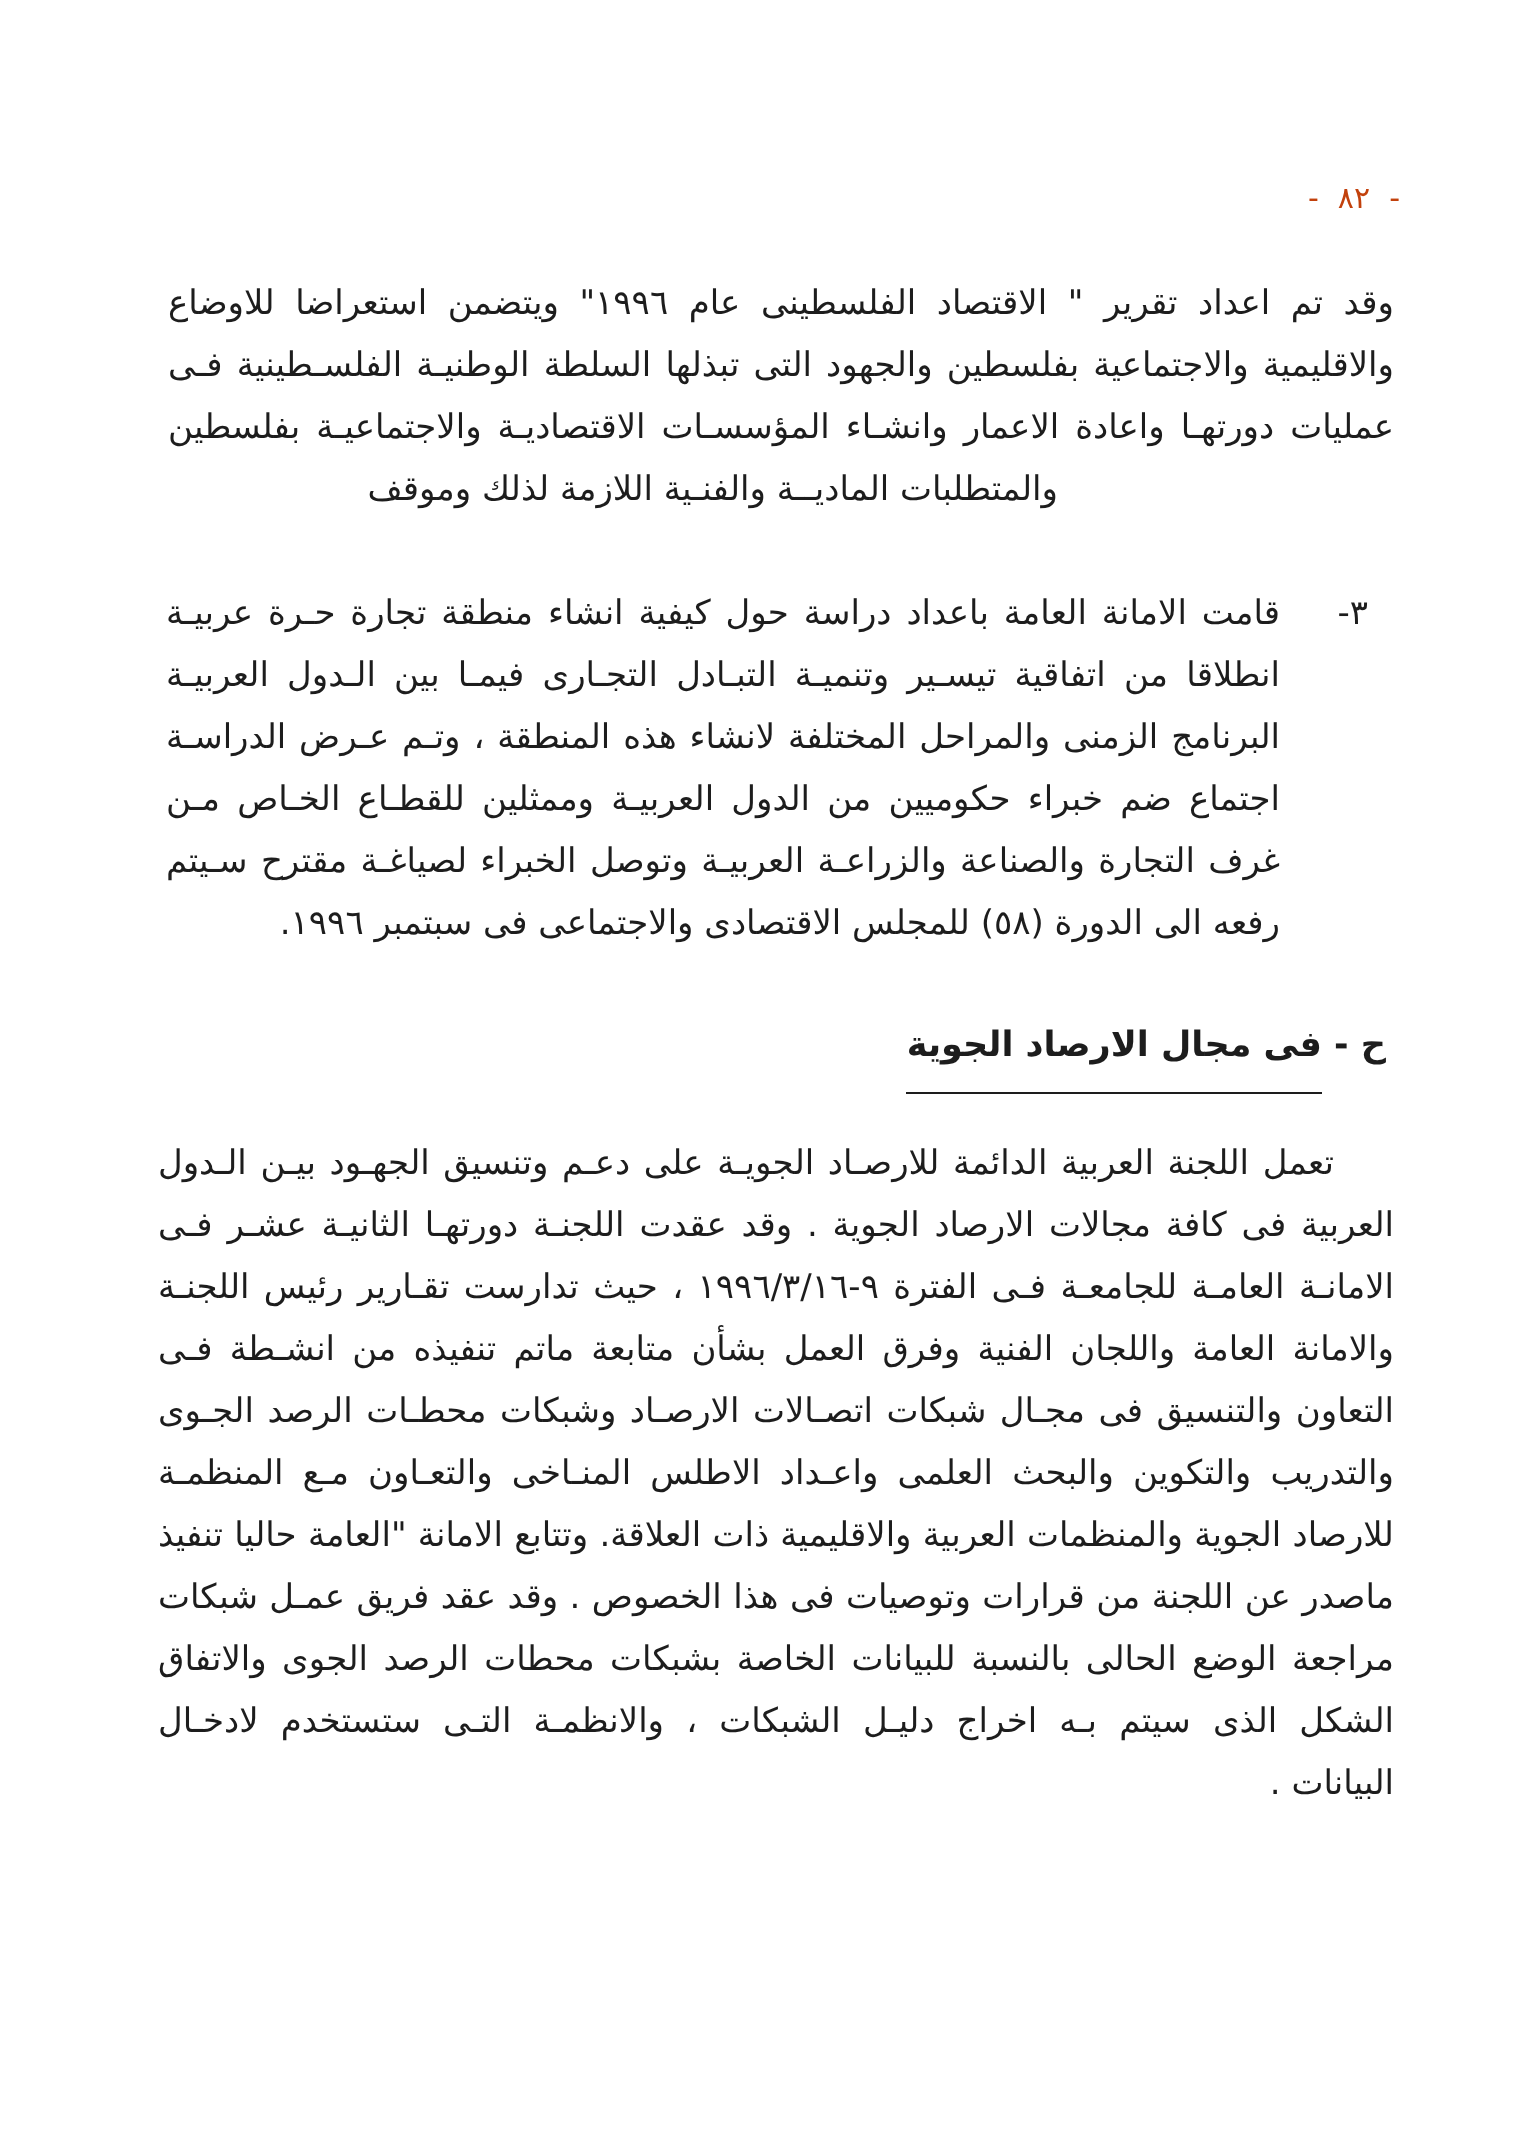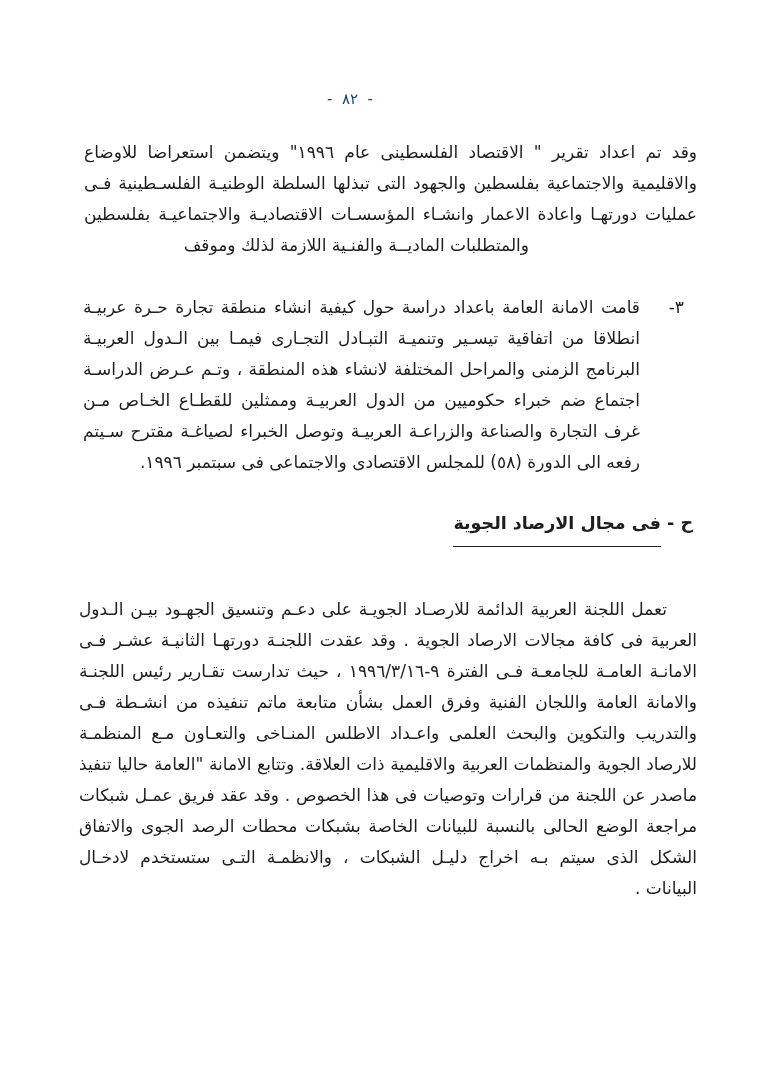--- a/index.html
+++ b/index.html
@@ -6,39 +6,39 @@
   body{
     width:758px;height:1078px;
     background:#ffffff;
     font-family:"DejaVu Sans",sans-serif;
     color:#1d1d1d;
     overflow:hidden;
   }
   .page{position:relative;width:758px;height:1078px;background:#ffffff;}
   .pagenum{
     position:absolute;top:90px;left:0;width:700px;
-    text-align:center;font-size:15px;white-space:pre;
-    color:#0c4a6e;
+    text-align:right;font-size:15px;white-space:pre;
+    color:#c2410c;
   }
   .block{position:absolute;direction:rtl;font-size:17px;line-height:31px;}
   .line{height:31px;overflow:hidden;}
   .just{text-align:justify;text-align-last:justify;}
   .start{text-align:right;}
   .p1{top:137px;right:61px;width:613px;}
   .p1 .centered-last{padding-right:168px;padding-left:60px;}
   .item{top:292px;right:70px;width:605px;display:flex;}
   .item-marker{width:44px;flex:0 0 44px;text-align:right;padding-right:4px;}
   .item-body{flex:1 1 auto;min-width:0;}
   .heading{
     top:508px;right:65px;font-weight:bold;font-size:17.5px;
   }
   .heading .underlined{
     border-bottom:1.6px solid #1d1d1d;padding-bottom:13px;
   }
-  .p2{top:594px;right:61px;width:618px;}
+  .p2{top:567px;right:61px;width:618px;}
   .p2 .firstline{padding-right:30px;}
 </style>
 </head>
 <body>
 
 <div class="page">
 
   <div class="pagenum">-  ٨٢  -</div>
 
   <div class="block p1">
@@ -62,20 +62,21 @@
 
   <div class="block heading">
     <span>ح - </span><span class="underlined">فى مجال الارصاد الجوية</span>
   </div>
 
   <div class="block p2">
     <div class="line just firstline">تعمل اللجنة العربية الدائمة للارصـاد الجويـة على دعـم وتنسيق الجهـود بيـن الـدول</div>
     <div class="line just">العربية فى كافة مجالات الارصاد الجوية . وقد عقدت  اللجنـة دورتهـا الثانيـة عشـر فـى مقر</div>
     <div class="line just">الامانـة العامـة للجامعـة فـى الفترة ٩-١٩٩٦/٣/١٦ ، حيث تدارست تقـارير رئيس اللجنـة</div>
     <div class="line just">والامانة العامة واللجان الفنية وفرق العمل بشأن متابعة ماتم تنفيذه من انشـطة فـى اطـار دعـم</div>
+    <div class="line just">التعاون والتنسيق فى مجـال شبكات اتصـالات الارصـاد وشبكات محطـات الرصد الجـوى</div>
     <div class="line just">والتدريب والتكوين والبحث العلمى واعـداد الاطلس المنـاخى والتعـاون مـع المنظمـة العالميـة</div>
     <div class="line just">للارصاد الجوية والمنظمات العربية والاقليمية ذات العلاقة.  وتتابع الامانة "العامة  حاليا تنفيذ</div>
     <div class="line just">ماصدر عن اللجنة من قرارات وتوصيات فى هذا الخصوص . وقد عقد  فريق عمـل شبكات</div>
     <div class="line just">مراجعة الوضع الحالى بالنسبة للبيانات الخاصة بشبكات محطات الرصد الجوى والاتفاق  على</div>
     <div class="line just">الشكل الذى  سيتم بـه اخراج دليـل الشبكات ، والانظمـة التـى ستستخدم لادخـال واستخراج</div>
     <div class="line start">البيانات .</div>
   </div>
 
 </div>
 

